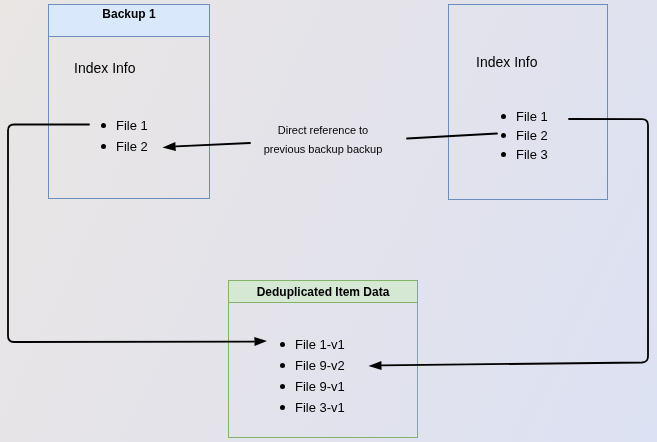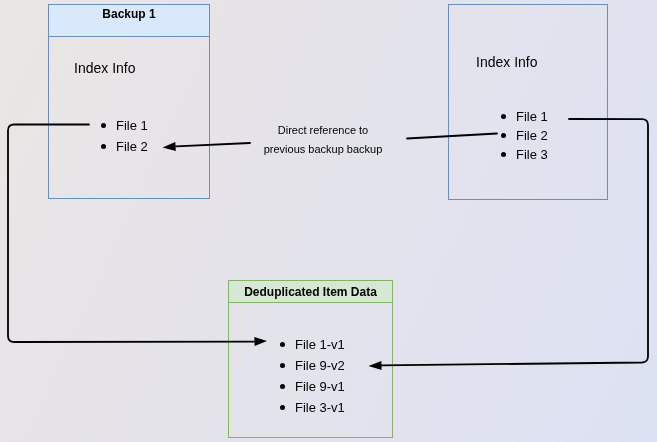--- a/index.html
+++ b/index.html
@@ -63,21 +63,21 @@
   ul.file-list.tight li { height: 19px; }
   ul.file-list .dot {
     width: 5px; height: 5px;
     border-radius: 50%;
     background: #000;
     margin-right: 10px;
     flex: 0 0 auto;
   }
   #backup1-box { left: 48px;  top: 4px;   width: 162px; height: 195px; }
   #backup2-box { left: 448px; top: 4px;   width: 160px; height: 196px; }
-  #dedup-box   { left: 228px; top: 280px; width: 165px; height: 158px; }
+  #dedup-box   { left: 228px; top: 280px; width: 190px; height: 158px; }
 
   #backup1-index { left: 25px; top: 55px; }
   #backup2-index { left: 27px; top: 49px; }
 
   #backup1-list { left: 52px; top: 110px; }
   #backup2-list { left: 52px; top: 102px; }
   #dedup-list   { left: 51px; top: 53px;  }
 
   #arrow-layer {
     position: absolute;

